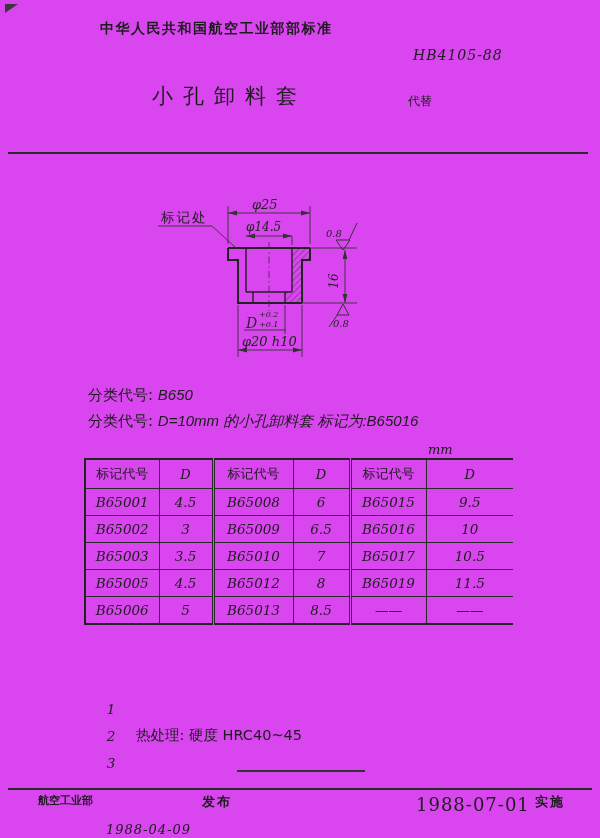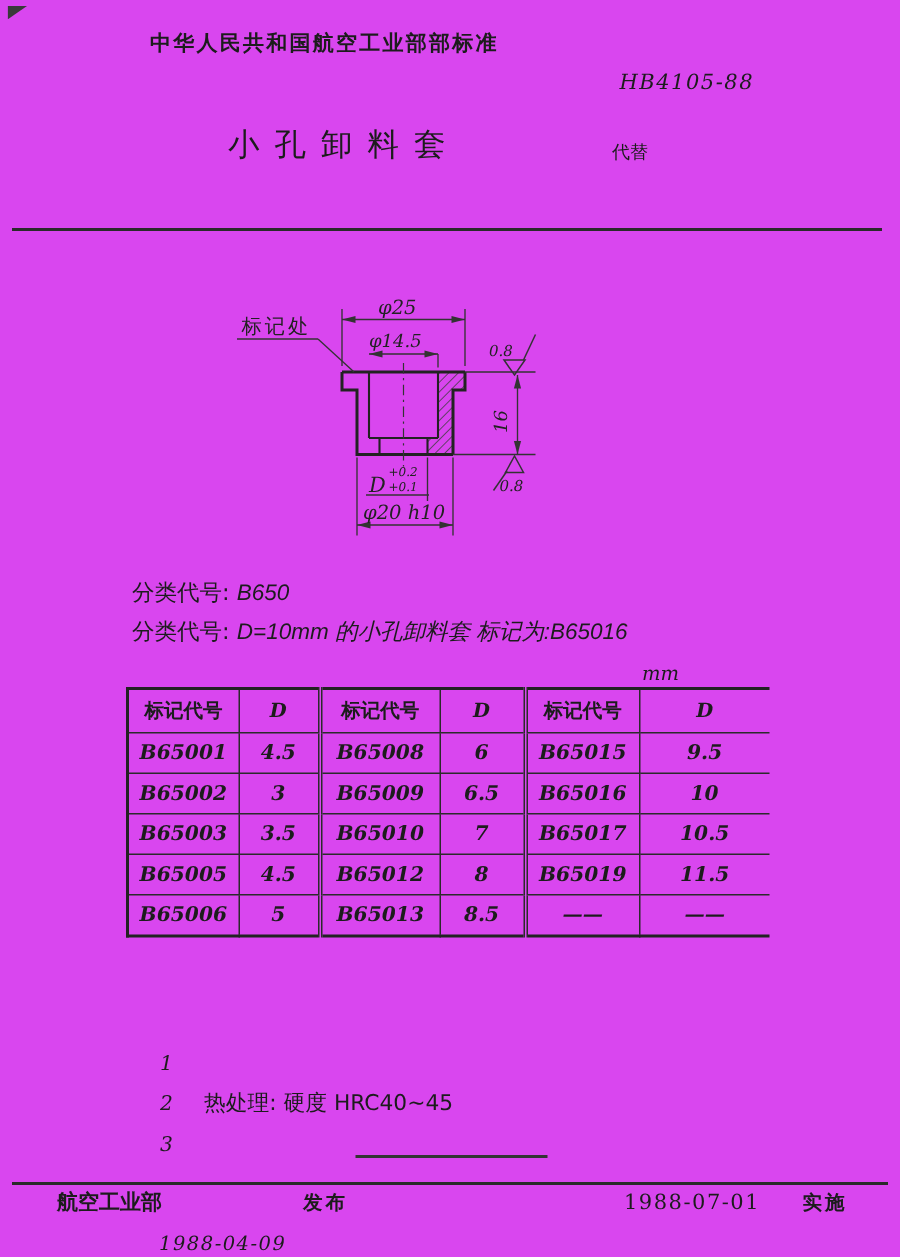--- a/index.html
+++ b/index.html
@@ -26,38 +26,38 @@
   .class-line{left:88px;top:386px;font-size:15px;}
   .example-line{left:88px;top:412px;font-size:15px;}
   .hand{font-family:Liberation Sans, sans-serif;font-style:italic;}
   .unit-label{left:428px;top:442px;font-size:13px;font-family:"DejaVu Serif",serif;font-style:italic;border-bottom:0;}
   
   .spec-table{left:84px;top:458px;border-collapse:collapse;table-layout:fixed;}
   .spec-table{border-top:2px solid #222;border-left:2px solid #222;border-bottom:2px solid #222;}
   .spec-table td,.spec-table th{
     border:1.5px solid #2b2b2b;border-right:1.5px solid #2b2b2b;
     padding:0;text-align:center;vertical-align:middle;height:26px;
-    font-weight:bold;white-space:nowrap;overflow:hidden;
+    font-weight:normal;white-space:nowrap;overflow:hidden;
   }
   .spec-table tr.hdr th{height:28px;font-size:13px;}
   .spec-table td{font-size:13.5px;font-family:"DejaVu Serif",serif;font-style:italic;}
   .spec-table .dbl{border-left:3px double #2b2b2b;}
   .spec-table .lastcol{border-right:0;}
   .spec-table th.dcol{font-family:"DejaVu Serif",serif;font-style:italic;font-size:14px;}
   
   .notes{left:104px;top:695px;font-size:14.5px;}
   .note-row{display:flex;gap:18px;height:27px;align-items:center;}
   .note-num{font-family:"DejaVu Serif",serif;font-style:italic;font-size:13.5px;width:14px;text-align:center;}
   
   .short-rule{left:237px;top:770px;width:128px;height:2px;background:#333;}
   .rule-footer{left:8px;top:788px;width:584px;}
-  .f-issuer{left:38px;top:793px;font-size:14px;font-weight:bold;}
+  .f-issuer{left:38px;top:793px;font-size:11px;font-weight:bold;}
   .f-date1{left:106px;top:822px;font-size:13px;font-family:"DejaVu Serif",serif;font-style:italic;letter-spacing:1px;}
   .f-publish{left:202px;top:793px;font-size:13px;font-weight:bold;letter-spacing:2px;}
-  .f-date2{left:416px;top:794px;font-size:14px;font-family:"DejaVu Serif",serif;letter-spacing:1px;}
+  .f-date2{left:416px;top:794px;font-size:18px;font-family:"DejaVu Serif",serif;letter-spacing:1px;}
   .f-effective{left:535px;top:793px;font-size:13px;font-weight:bold;letter-spacing:2px;}
 </style>
 </head>
 <body>
 
 <div class="page">
 
   <div class="abs corner-mark"></div>
 
   <div>

